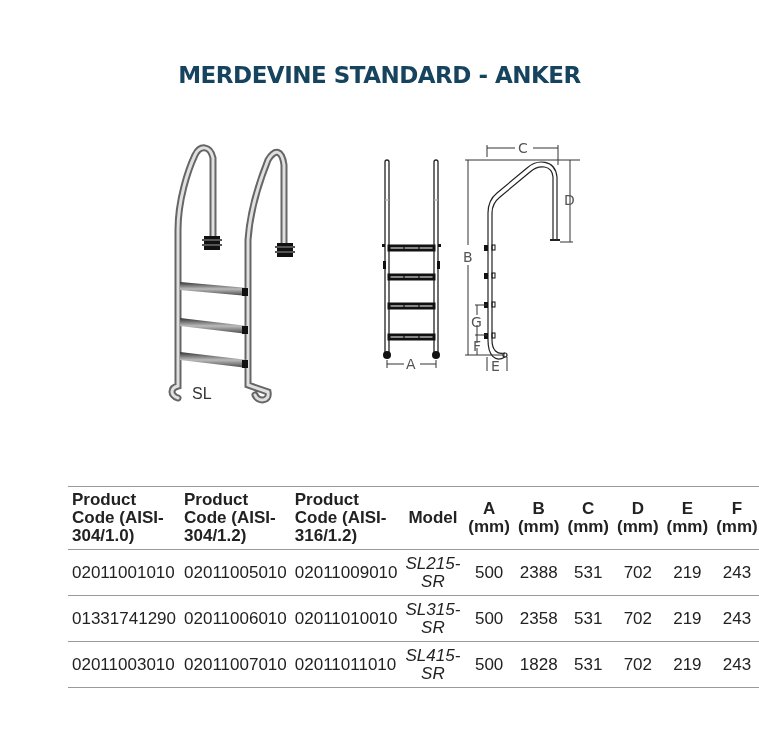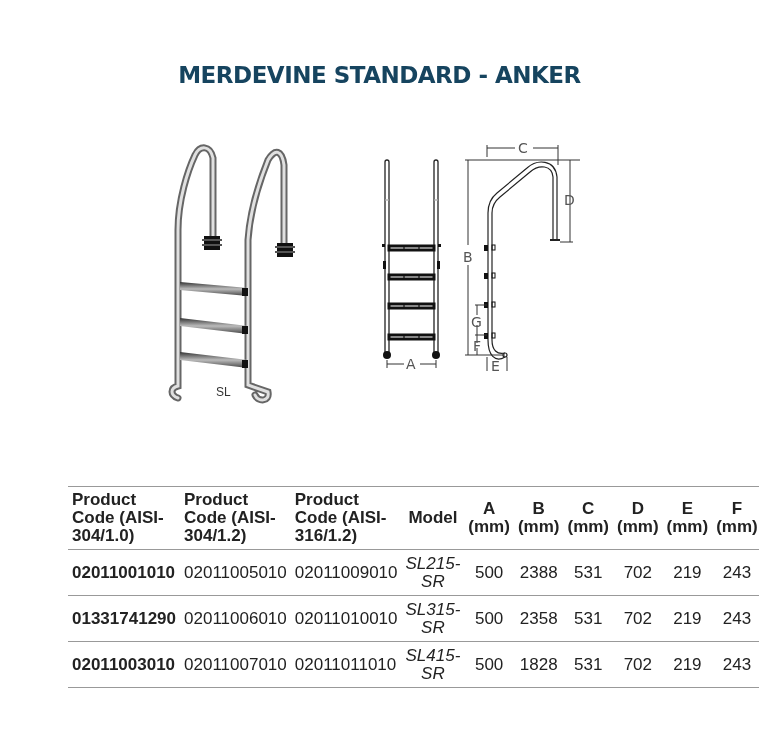--- a/index.html
+++ b/index.html
@@ -2,34 +2,34 @@
 <html><head>
 <meta charset="utf-8">
 <style>
   html, body { margin: 0; padding: 0; background: #ffffff; }
   body { width: 759px; height: 756px; position: relative; overflow: hidden;
          font-family: "Liberation Sans", sans-serif; color: #222; }
   .title { position: absolute; left: 0; top: 26px; width: 759px; text-align: center;
            font-family: "DejaVu Sans", sans-serif; font-weight: bold; font-size: 23px;
            color: #16445f; letter-spacing: -0.5px; margin-top: 36px; }
   .photo { position: absolute; left: 160px; top: 140px; width: 140px; height: 270px; }
-  .photo-caption { position: absolute; left: 216px; top: 385px; font-size: 12px; color: #333; text-align: right; }
+  .photo-caption { position: absolute; left: 192px; top: 385px; font-size: 16px; color: #333; text-align: right; }
   .front-view { position: absolute; left: 370px; top: 140px; width: 90px; height: 240px; }
   .side-view { position: absolute; left: 455px; top: 135px; width: 130px; height: 245px; }
   .dim-label { font-family: "DejaVu Sans", sans-serif; font-size: 14px; fill: #555; }
 
   table.spec { position: absolute; left: 68px; top: 486px; width: 672px;
                border-collapse: collapse; font-size: 17px; }
   table.spec th, table.spec td { border-top: 1.5px solid #999; border-bottom: 1.5px solid #999;
                padding: 0 4px; vertical-align: middle; }
   table.spec th { font-weight: bold; height: 62px; text-align: center; line-height: 18px; }
   table.spec th.left { text-align: left; }
   table.spec td { height: 45px; text-align: center; }
   table.spec td.code { text-align: left; }
-  table.spec td.bold { font-weight: bold; margin-left: 8px; }
+  table.spec td.bold { font-weight: normal; margin-left: 8px; }
   table.spec td.model { line-height: 18px; font-style: italic; }
 </style>
 </head>
 <body>
 
 <div class="title">MERDEVINE STANDARD - ANKER</div>
 
 <svg class="photo" viewBox="0 0 140 270">
   <defs>
     <linearGradient id="steel" x1="0" x2="1" y1="0" y2="0">

